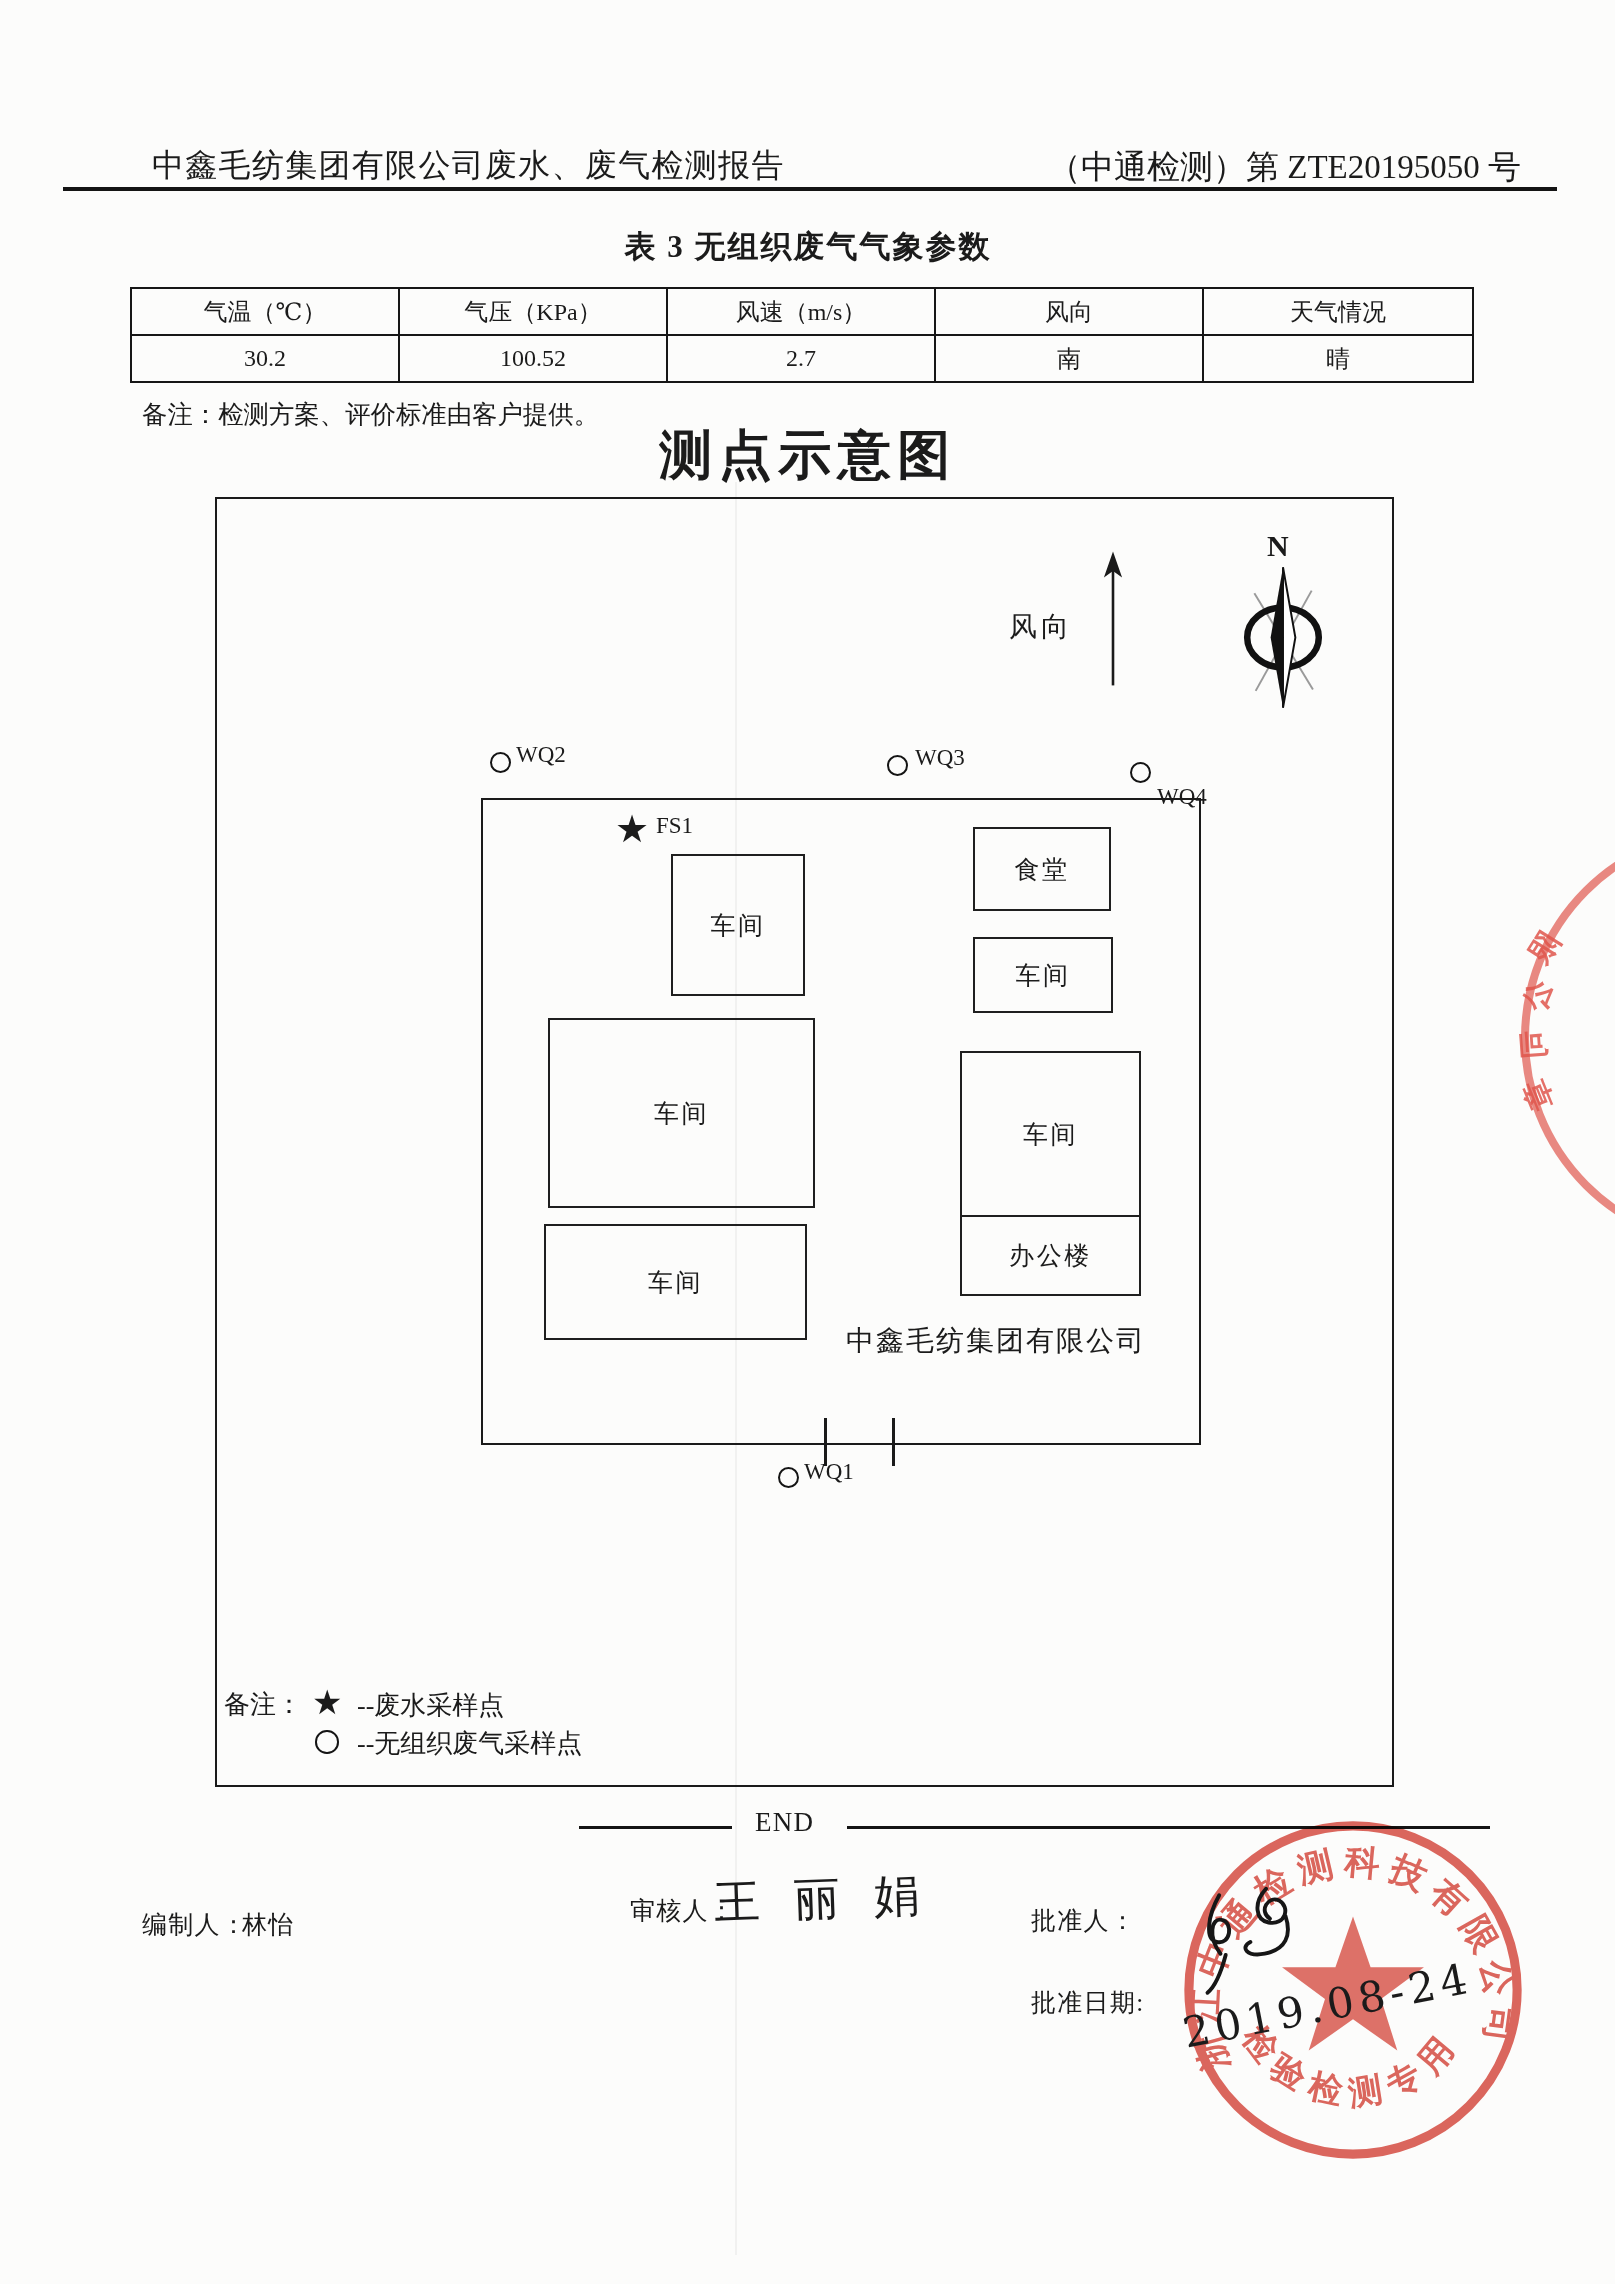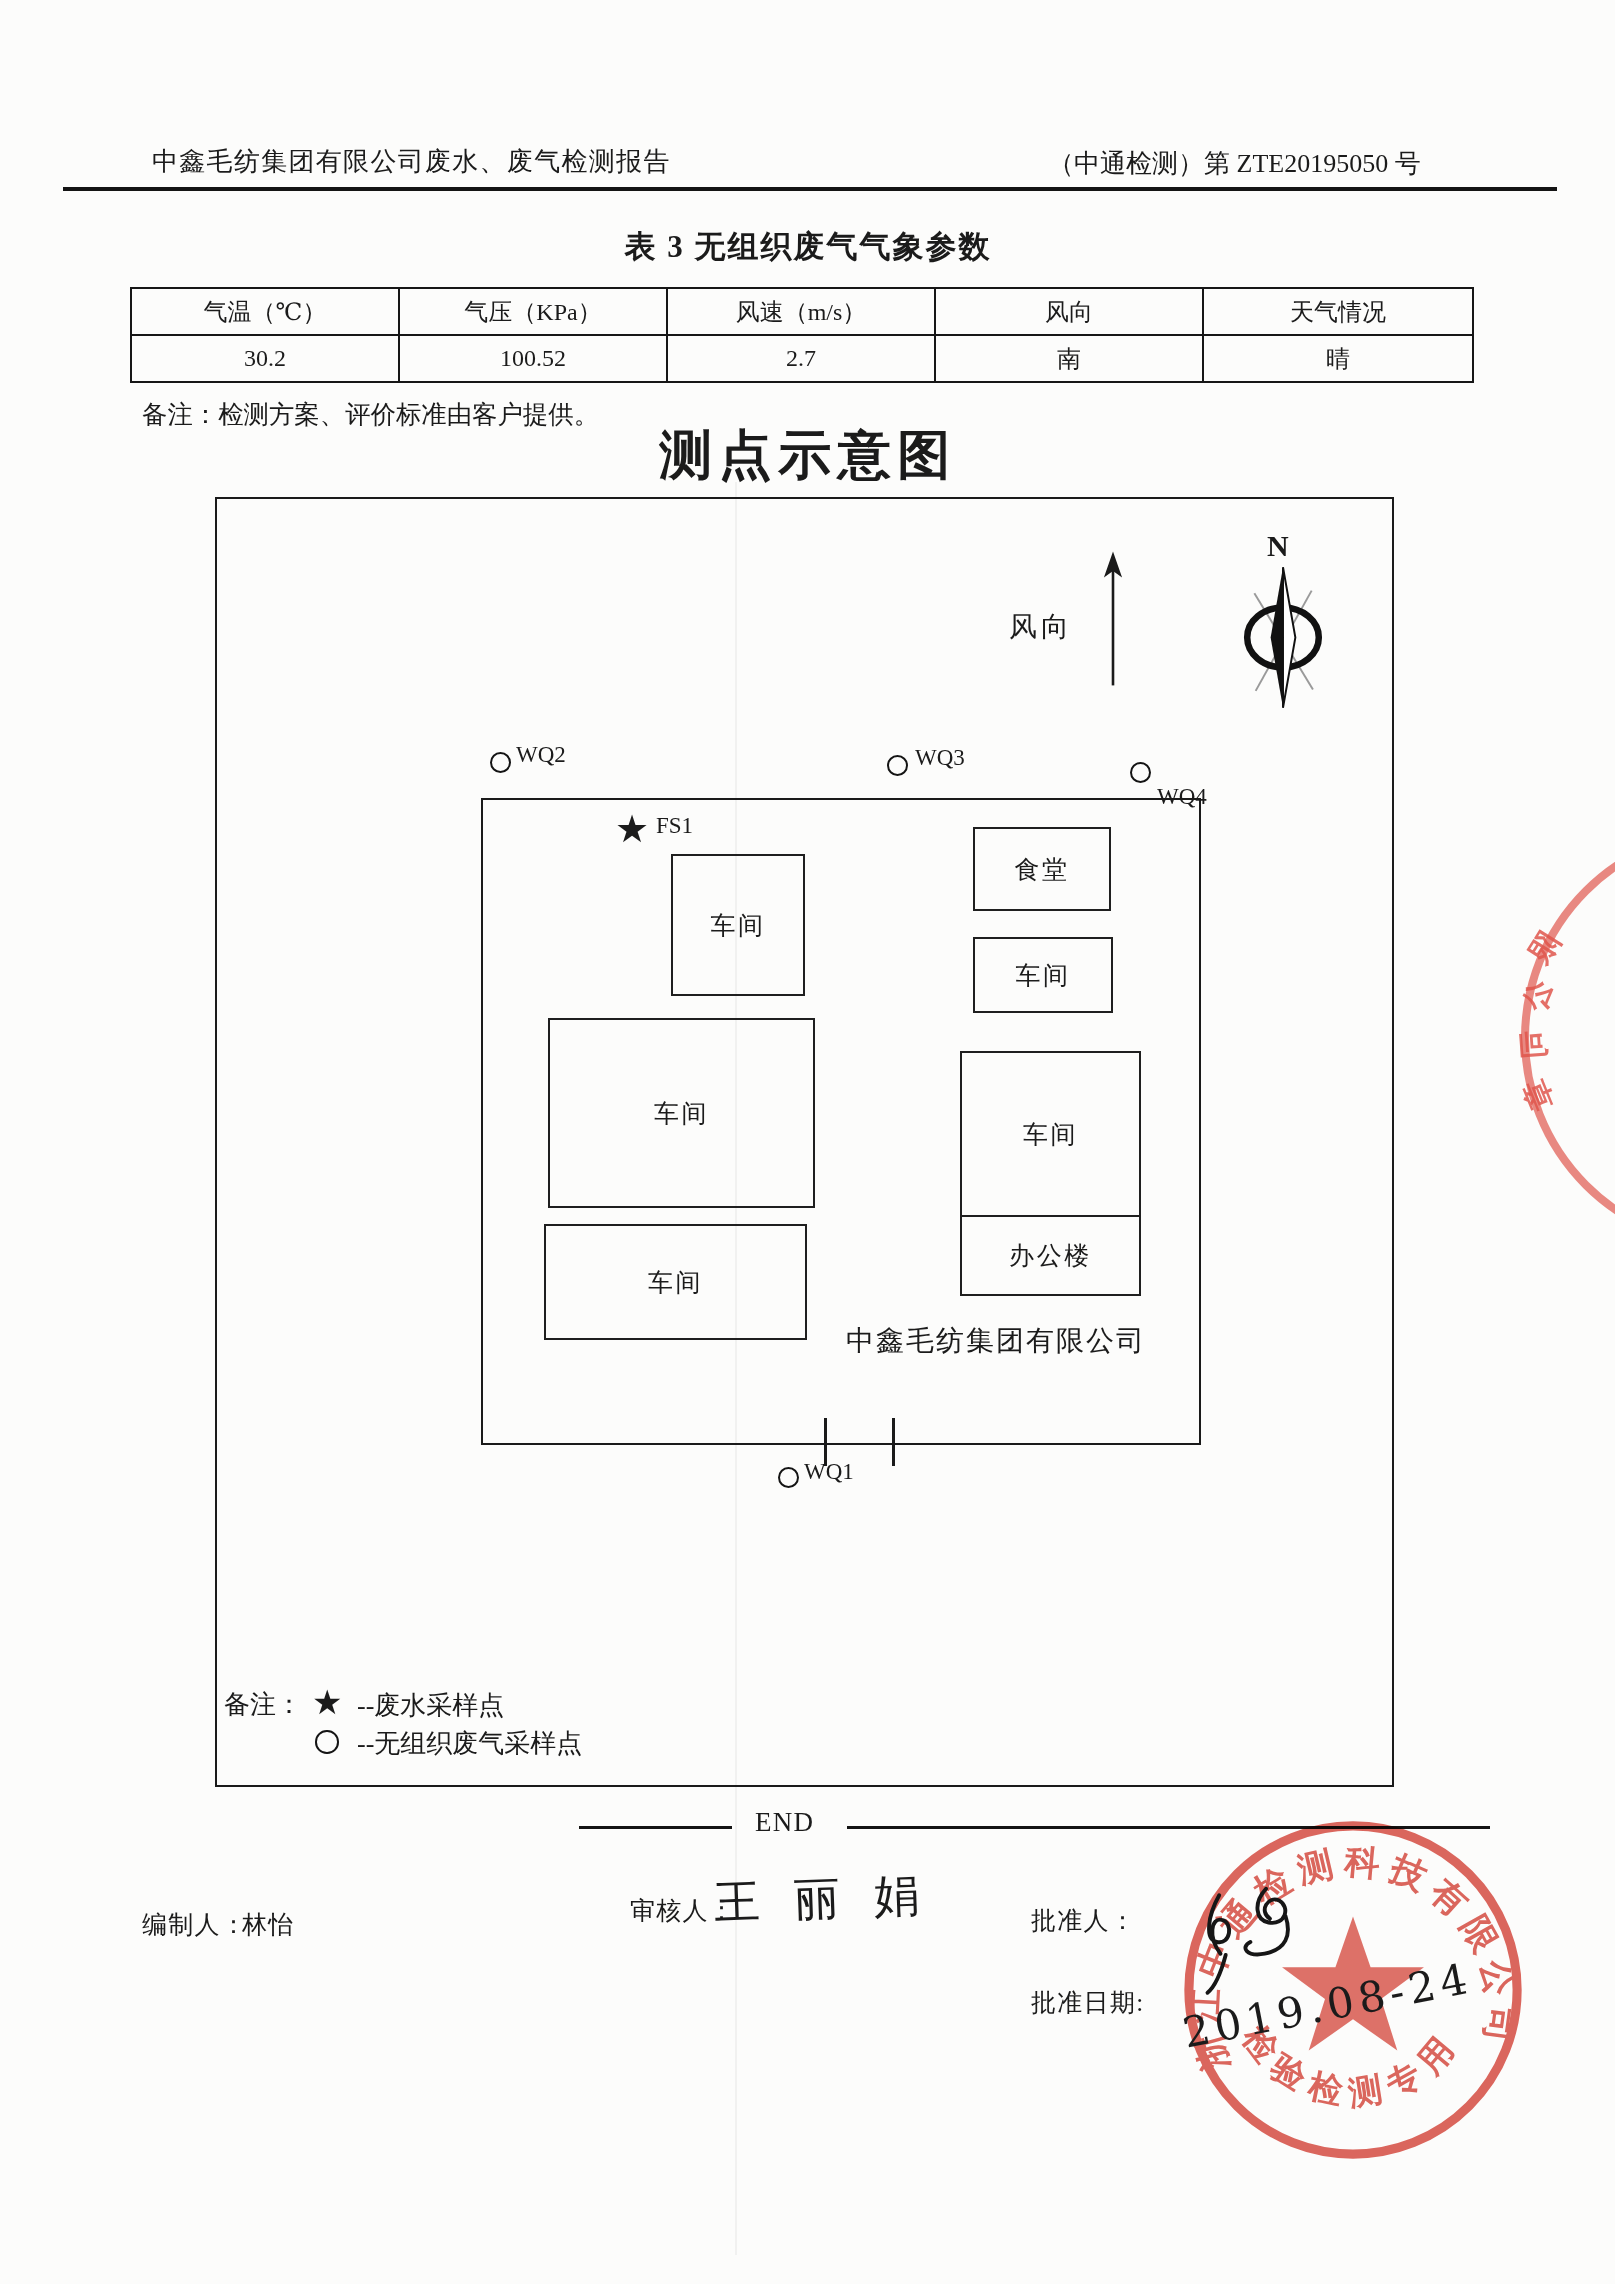--- a/index.html
+++ b/index.html
@@ -43,22 +43,22 @@
   }
   .fold{background:rgba(40,40,40,.05);}
 </style>
 </head>
 <body>
 
 <div class="page">
 
   <div class="abs fold" style="left:735px;top:482px;width:2px;height:1773px;"></div>
 
-  <div class="abs txt" style="left:152px;top:147px;font-size:26px;letter-spacing:1.3px;">中鑫毛纺集团有限公司废水、废气检测报告</div>
-  <div class="abs txt" style="left:1048px;top:149px;font-size:26px;">（中通检测）第 ZTE20195050 号</div>
+  <div class="abs txt" style="left:152px;top:147px;font-size:32px;letter-spacing:1.3px;">中鑫毛纺集团有限公司废水、废气检测报告</div>
+  <div class="abs txt" style="left:1048px;top:149px;font-size:33px;">（中通检测）第 ZTE20195050 号</div>
   <div class="abs rule" style="left:63px;top:187px;width:1494px;height:3.9px;"></div>
 
   <div class="abs txt" style="left:0;top:229px;width:1616px;text-align:center;font-size:31px;font-weight:bold;letter-spacing:2px;">表 3  无组织废气气象参数</div>
 
   <div class="abs ptable" style="left:130px;top:287px;width:1340px;">
     <div class="cell r0 c0">气温（℃）</div>
     <div class="cell r0 c1">气压（KPa）</div>
     <div class="cell r0 c2">风速（m/s）</div>
     <div class="cell r0 c3">风向</div>
     <div class="cell r0 c4">天气情况</div>

